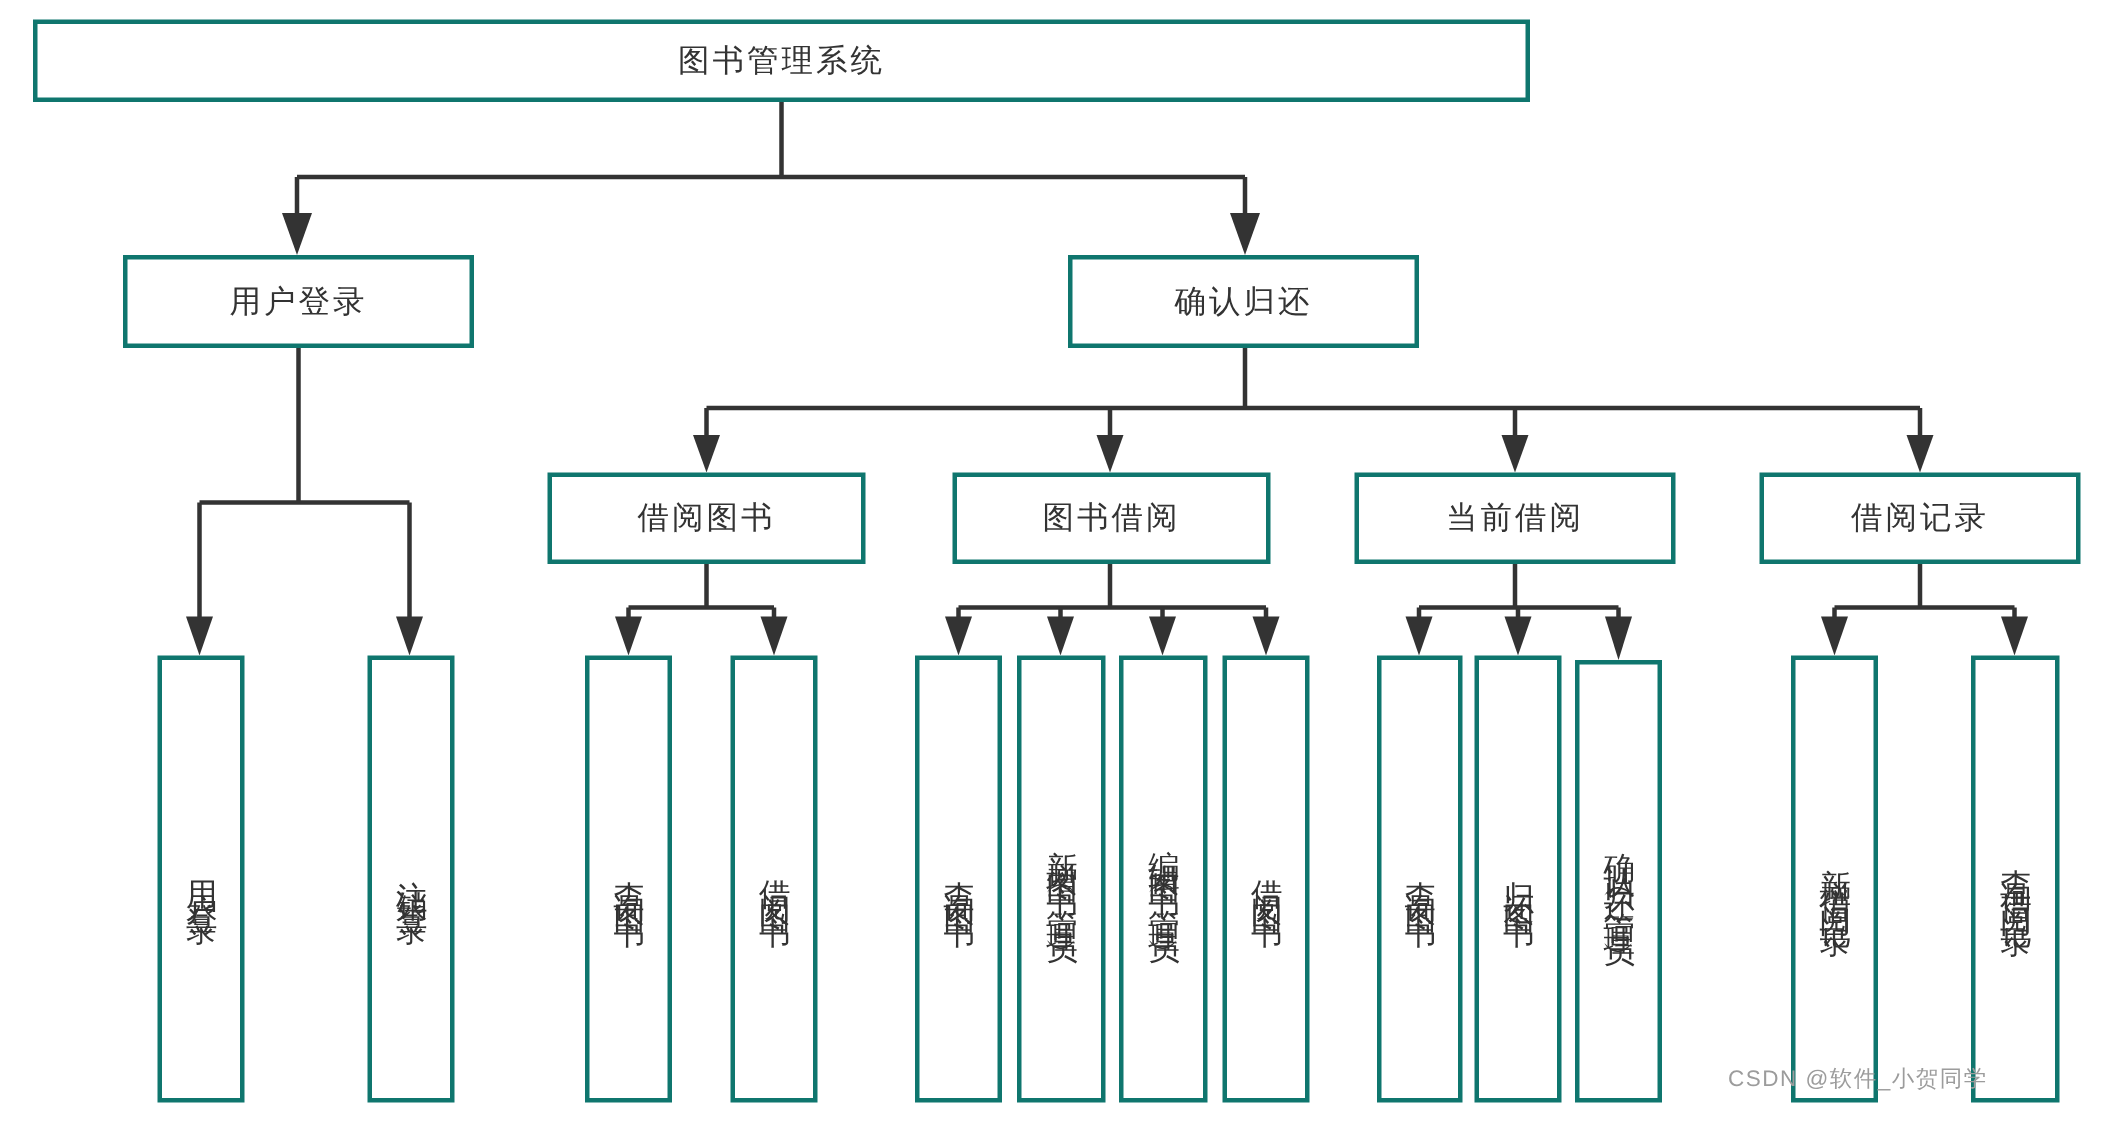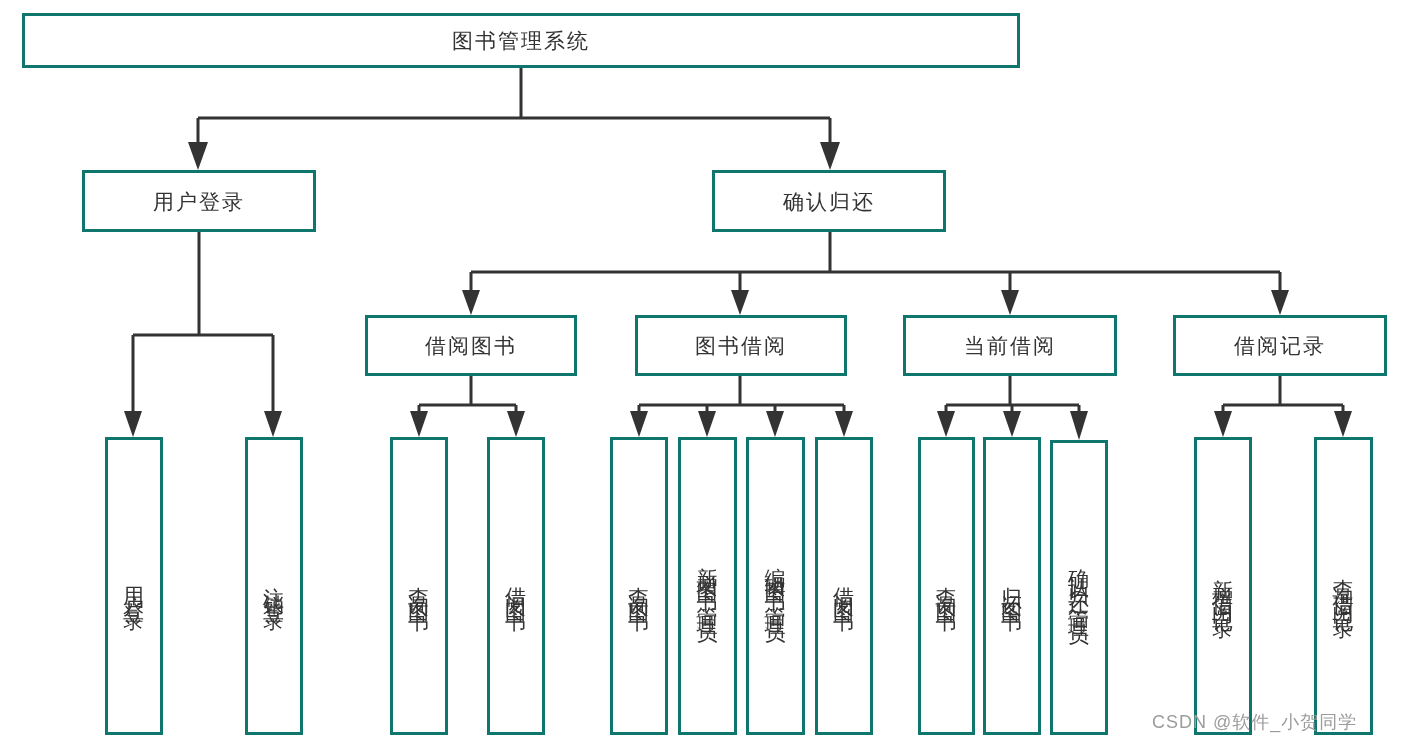--- a/index.html
+++ b/index.html
@@ -32,21 +32,21 @@
     text-orientation:mixed;
     font-size:21px;
     letter-spacing:8px;
     line-height:1;
     padding:4px 0;
   }
   .watermark{
     position:absolute;
     left:1152px;
     top:710px;
-    font-size:18px;
+    font-size:15px;
     color:#9c9c9c;
     letter-spacing:1px;
     white-space:nowrap;
   }
 </style>
 </head>
 <body>
 
 <div id="stage">
 

